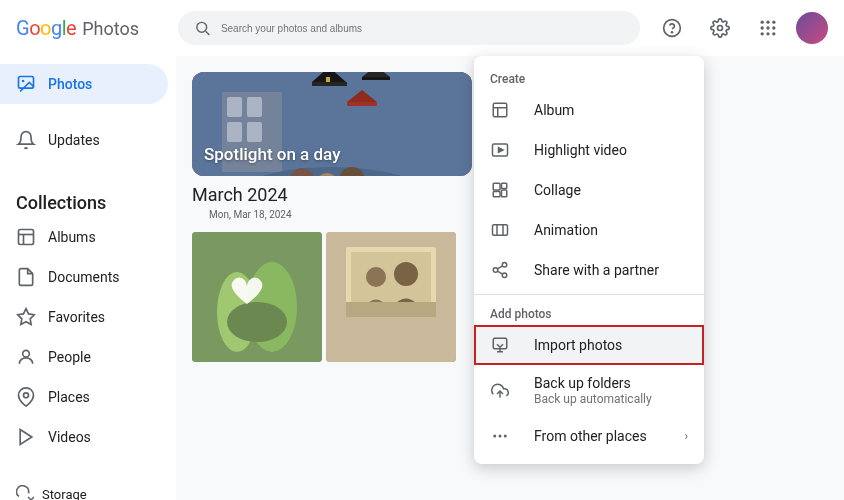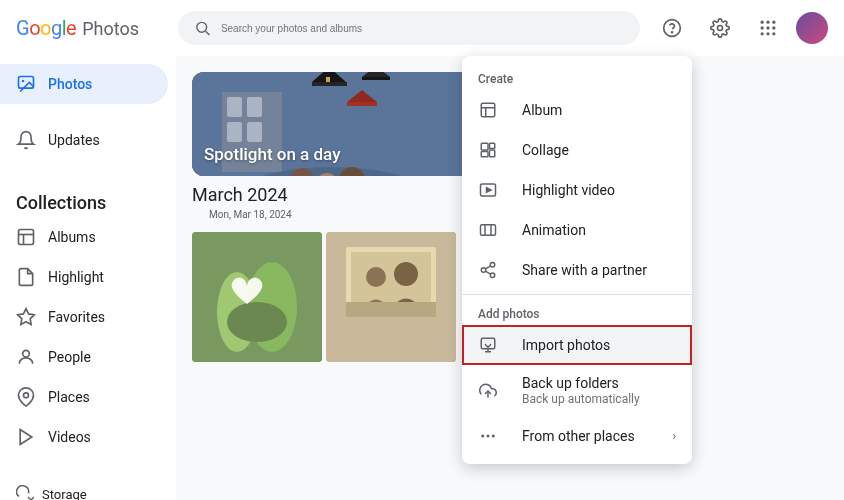--- a/index.html
+++ b/index.html
@@ -234,21 +234,21 @@
       position: relative;
     }
 
     .photo-thumb-2 {
       background: linear-gradient(135deg, #c9b99a 0%, #8b7355 100%);
     }
 
     .dropdown-menu {
       position: absolute;
       top: 56px;
-      right: 152px;
+      right: 140px;
       width: 230px;
       background: #fff;
       border-radius: 8px;
       box-shadow: 0 4px 16px rgba(0,0,0,0.2);
       z-index: 200;
       padding: 8px 0;
     }
 
     .dropdown-section-label {
       padding: 8px 16px 4px;
@@ -399,21 +399,21 @@
       <span>Albums</span>
     </div>
 
     <div class="sidebar-item">
       <span class="icon">
         <svg width="20" height="20" viewBox="0 0 24 24" fill="none" stroke="#5f6368" stroke-width="2">
           <path d="M14 2H6a2 2 0 00-2 2v16a2 2 0 002 2h12a2 2 0 002-2V8z"></path>
           <polyline points="14,2 14,8 20,8"></polyline>
         </svg>
       </span>
-      <span>Highlight</span>
+      <span>Documents</span>
     </div>
 
     <div class="sidebar-item">
       <span class="icon">
         <svg width="20" height="20" viewBox="0 0 24 24" fill="none" stroke="#5f6368" stroke-width="2">
           <polygon points="12,2 15.09,8.26 22,9.27 17,14.14 18.18,21.02 12,17.77 5.82,21.02 7,14.14 2,9.27 8.91,8.26 12,2"></polygon>
         </svg>
       </span>
       <span>Favorites</span>
     </div>
@@ -543,37 +543,37 @@
         <line x1="3" y1="9" x2="21" y2="9"></line>
         <line x1="9" y1="21" x2="9" y2="9"></line>
       </svg>
     </span>
     <span class="d-text">Album</span>
   </div>
 
   <div class="dropdown-item">
     <span class="d-icon">
       <svg width="18" height="18" viewBox="0 0 24 24" fill="none" stroke="#5f6368" stroke-width="2">
+        <rect x="2" y="4" width="20" height="16" rx="2"></rect>
+        <polygon points="10,9 16,12 10,15" fill="#5f6368"></polygon>
+      </svg>
+    </span>
+    <span class="d-text">Highlight video</span>
+  </div>
+
+  <div class="dropdown-item">
+    <span class="d-icon">
+      <svg width="18" height="18" viewBox="0 0 24 24" fill="none" stroke="#5f6368" stroke-width="2">
         <rect x="3" y="3" width="9" height="9" rx="1"></rect>
         <rect x="14" y="3" width="7" height="7" rx="1"></rect>
         <rect x="14" y="12" width="7" height="9" rx="1"></rect>
         <rect x="3" y="14" width="9" height="7" rx="1"></rect>
       </svg>
     </span>
     <span class="d-text">Collage</span>
-  </div>
-
-  <div class="dropdown-item">
-    <span class="d-icon">
-      <svg width="18" height="18" viewBox="0 0 24 24" fill="none" stroke="#5f6368" stroke-width="2">
-        <rect x="2" y="4" width="20" height="16" rx="2"></rect>
-        <polygon points="10,9 16,12 10,15" fill="#5f6368"></polygon>
-      </svg>
-    </span>
-    <span class="d-text">Highlight video</span>
   </div>
 
   <div class="dropdown-item">
     <span class="d-icon">
       <svg width="18" height="18" viewBox="0 0 24 24" fill="none" stroke="#5f6368" stroke-width="2">
         <rect x="2" y="5" width="20" height="14" rx="2"></rect>
         <line x1="8" y1="5" x2="8" y2="19"></line>
         <line x1="16" y1="5" x2="16" y2="19"></line>
       </svg>
     </span>

